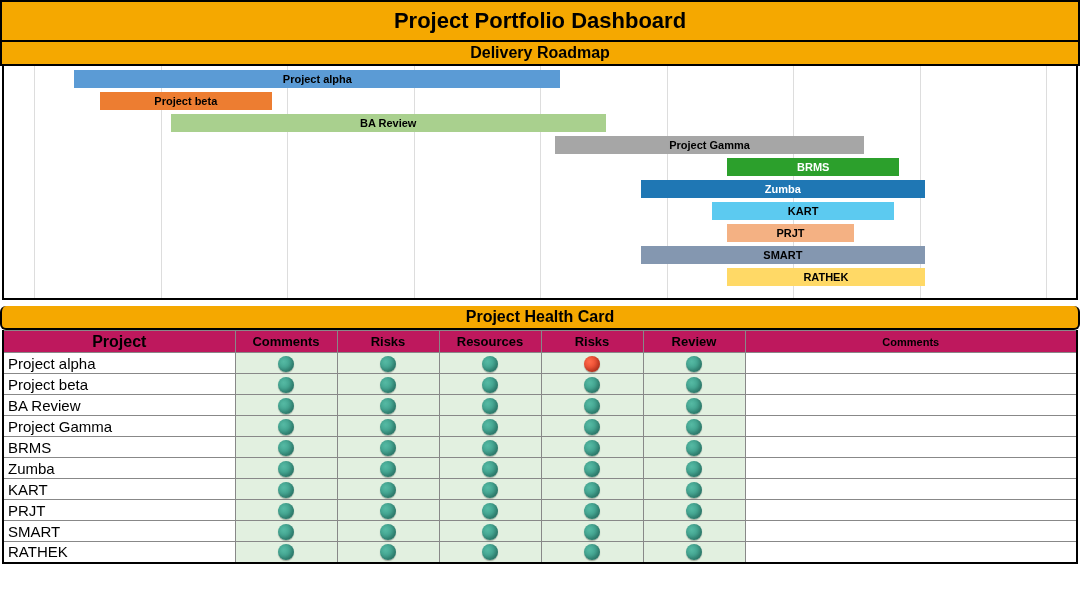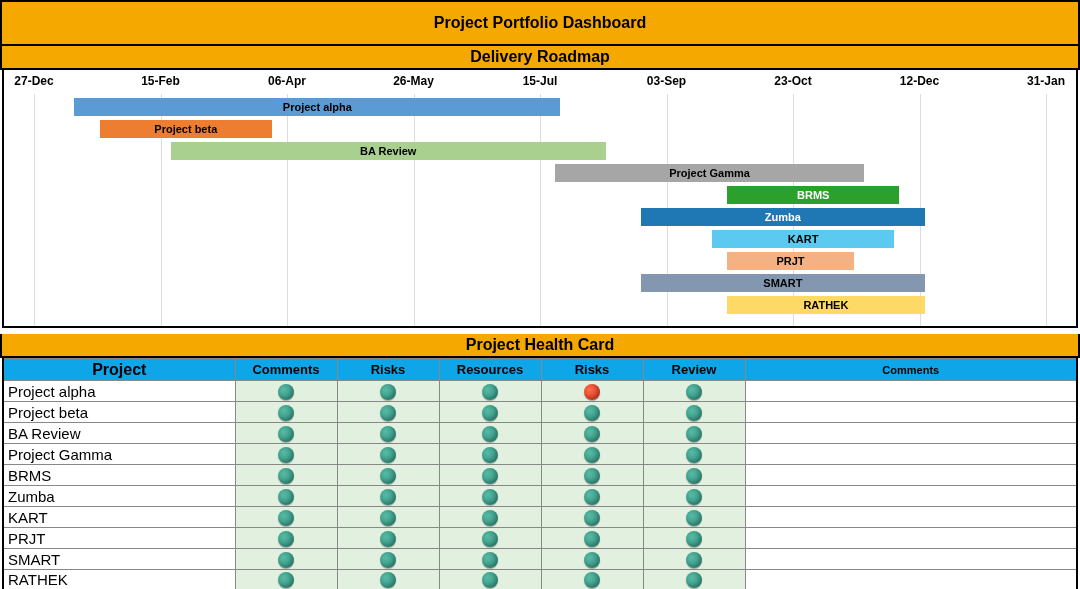--- a/index.html
+++ b/index.html
@@ -12,22 +12,22 @@
     width: 1080px;
   }
   .header-bar {
     background: #f5a800;
     color: #000;
     font-weight: bold;
     text-align: center;
     border: 2px solid #000;
   }
   .main-title {
-    font-size: 16px;
-    padding: 12px 0;
+    font-size: 22px;
+    padding: 6px 0;
   }
   .sub-title {
     font-size: 16px;
     padding: 2px 0;
     border-top: none;
   }
   .gantt {
     position: relative;
     width: 1076px;
     margin: 0 2px;
@@ -67,36 +67,37 @@
     align-items: center;
     justify-content: center;
     font-size: 11px;
     font-weight: bold;
     color: #000;
     white-space: nowrap;
     overflow: visible;
   }
   .health-title {
     margin-top: 6px;
+    border-radius: 6px;
   }
   table.health {
     width: 1076px;
     margin: 0 2px;
     border-collapse: collapse;
     border: 2px solid #000;
     border-top: none;
   }
   table.health th, table.health td {
     border: 1px solid #888;
     padding: 0 4px;
     height: 21px;
     font-size: 14px;
   }
   table.health th {
-    background: #0ea5e9;
+    background: #be185d;
     font-weight: bold;
     text-align: center;
     height: 22px;
   }
   table.health th.project-col { width: 232px; font-size:16px;}
   table.health th.metric-col { width: 102px; font-size:13px;}
   table.health th.comments-col { font-size:11px; }
   table.health td.project-cell { font-size: 15px; padding-left:4px;}
   table.health td.metric-cell {
     background: #e2f0e0;
@@ -114,31 +115,20 @@
   .dot.green { background: radial-gradient(circle at 35% 35%, #55b9a3, #2f8f7d); }
   .dot.red { background: radial-gradient(circle at 35% 35%, #ff6a4a, #d8301a); }
 </style>
 </head>
 <body>
 
 <div class="header-bar main-title">Project Portfolio Dashboard</div>
 <div class="header-bar sub-title">Delivery Roadmap</div>
 
 <div class="gantt">
-  <div class="gantt-dates" id="gantt-dates">
-      <div class="gantt-date" style="left: 30px;">27-Dec</div>
-      <div class="gantt-date" style="left: 156.5px;">15-Feb</div>
-      <div class="gantt-date" style="left: 283px;">06-Apr</div>
-      <div class="gantt-date" style="left: 409.5px;">26-May</div>
-      <div class="gantt-date" style="left: 536px;">15-Jul</div>
-      <div class="gantt-date" style="left: 662.5px;">03-Sep</div>
-      <div class="gantt-date" style="left: 789px;">23-Oct</div>
-      <div class="gantt-date" style="left: 915.5px;">12-Dec</div>
-      <div class="gantt-date" style="left: 1042px;">31-Jan</div>
-    </div>
   <div class="gantt-body" id="gantt-body">
       <div class="gantt-grid-line" style="left: 30px;"></div>
       <div class="gantt-grid-line" style="left: 156.5px;"></div>
       <div class="gantt-grid-line" style="left: 283px;"></div>
       <div class="gantt-grid-line" style="left: 409.5px;"></div>
       <div class="gantt-grid-line" style="left: 536px;"></div>
       <div class="gantt-grid-line" style="left: 662.5px;"></div>
       <div class="gantt-grid-line" style="left: 789px;"></div>
       <div class="gantt-grid-line" style="left: 915.5px;"></div>
       <div class="gantt-grid-line" style="left: 1042px;"></div>

